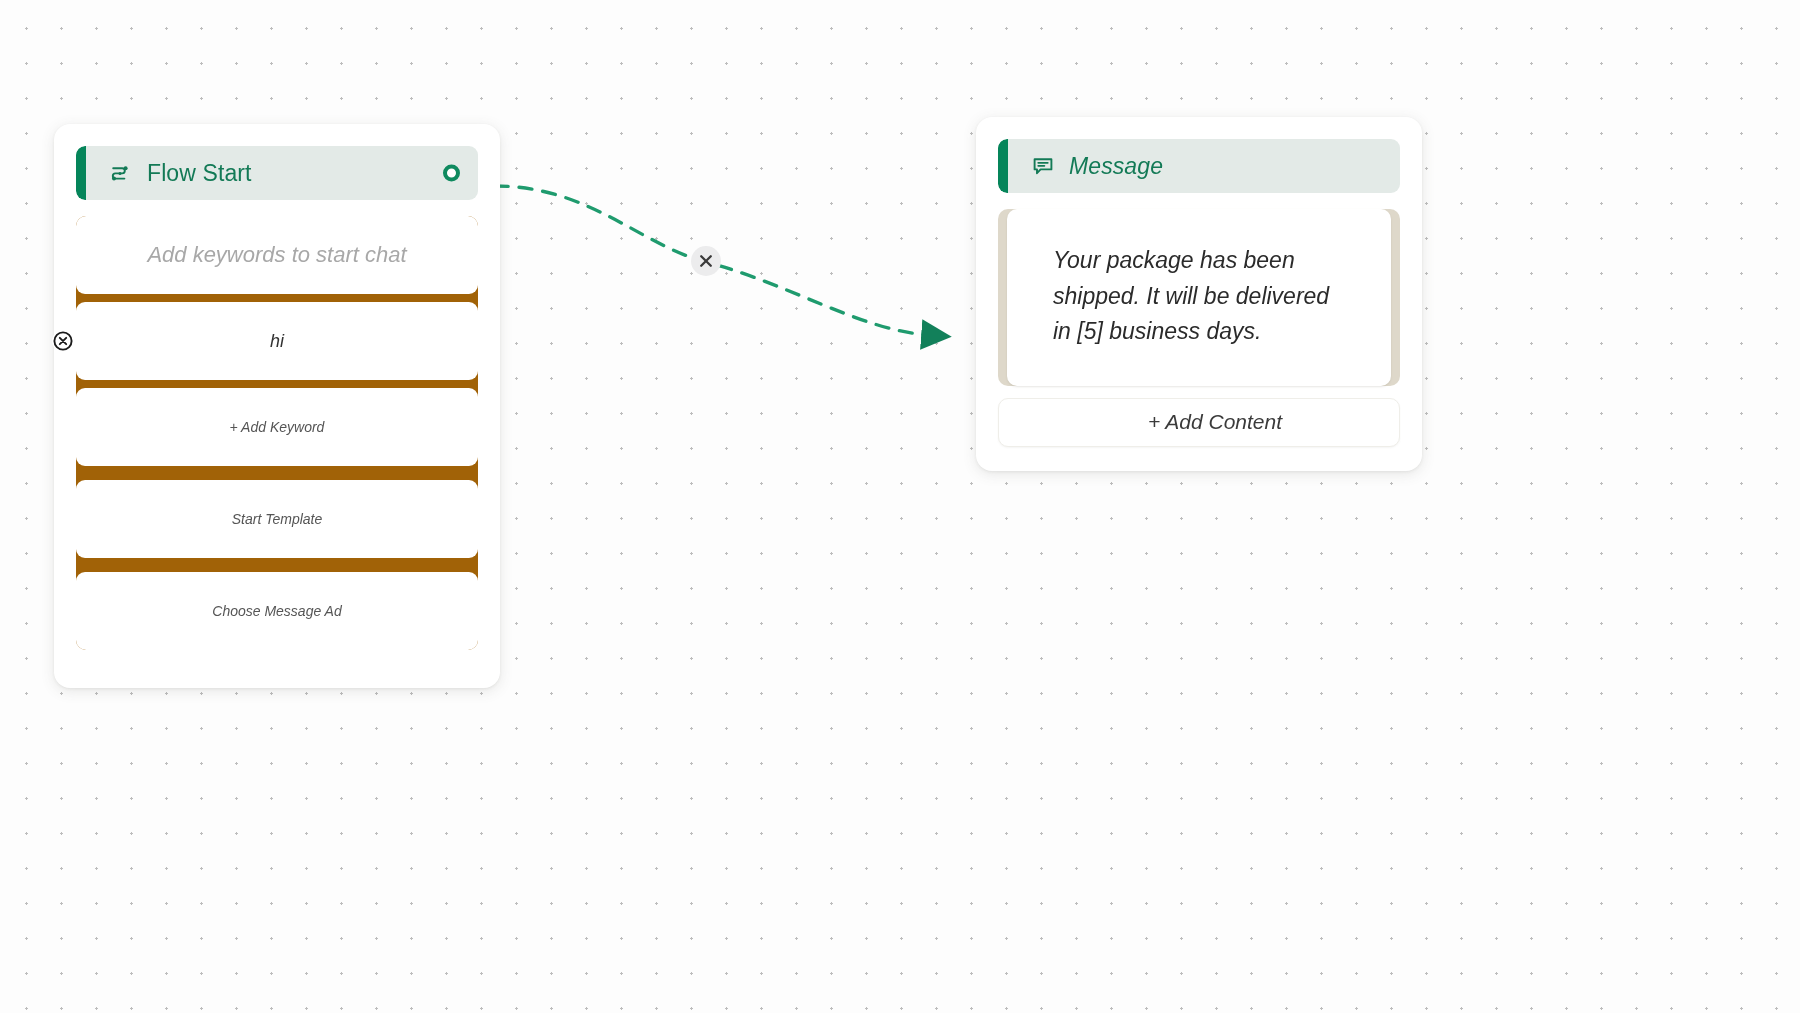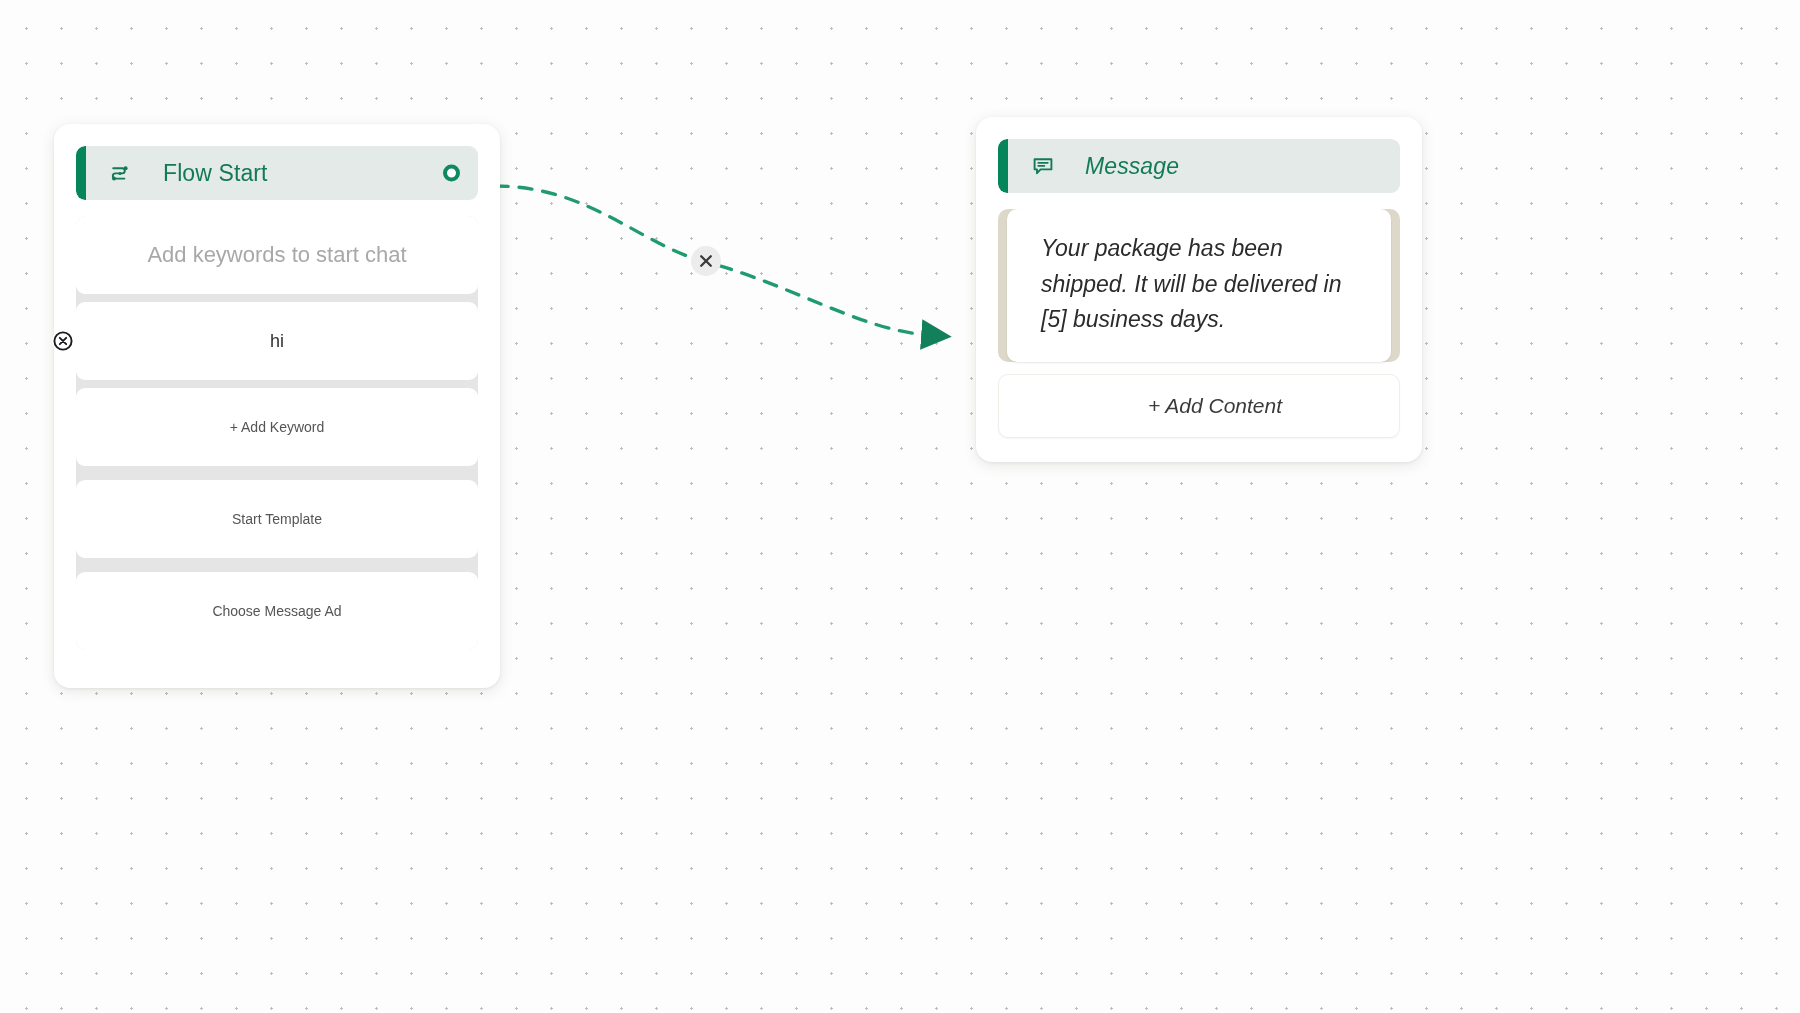--- a/index.html
+++ b/index.html
@@ -108,21 +108,21 @@
     margin-left: 32px;
     display: flex;
     align-items: center;
     justify-content: center;
     width: 26px;
     height: 26px;
     flex: 0 0 auto;
   }
   .header-icon svg { display: block; }
   .header-title {
-    margin-left: 29px;
+    margin-left: 13px;
     color: #137a56;
     font-size: 23px;
     font-weight: 400;
     letter-spacing: 0.1px;
     white-space: nowrap;
   }
   .header-port {
     position: absolute;
     right: 18px;
     top: 50%;
@@ -138,21 +138,21 @@
 
   
   .node-body {
     margin-top: 16px;
     background: #ded8ca;
     border-radius: 10px;
     padding: 0;
     overflow: visible;
     position: relative;
   }
-  #node-flow-start .node-body { background: #e5e5e5; }
+  #node-flow-start .node-body { background: #a16207; font-style: italic; }
 
   .body-row {
     position: relative;
     background: #ffffff;
     display: flex;
     align-items: center;
     justify-content: center;
     box-sizing: border-box;
   }
 
@@ -207,26 +207,26 @@
     border-radius: 10px;
     margin: 9px;
     padding: 22px 26px 24px 34px;
     box-sizing: border-box;
     box-shadow: 0 1px 2px rgba(120,115,100,0.18);
   }
   .message-text {
     font-size: 23px;
     line-height: 1.55;
     color: #2b2b2b;
-    margin: 0;
+    margin: 12px;
     white-space: pre-wrap;
   }
   .add-content-btn {
     margin-top: 12px;
-    height: 64px;
+    height: 49px;
     background: #ffffff;
     border: 1px solid #efeee9;
     border-radius: 10px;
     display: flex;
     align-items: center;
     justify-content: center;
     cursor: pointer;
     box-sizing: border-box;
     box-shadow: 0 1px 2px rgba(120,115,100,0.07);
     padding-left: 32px;

